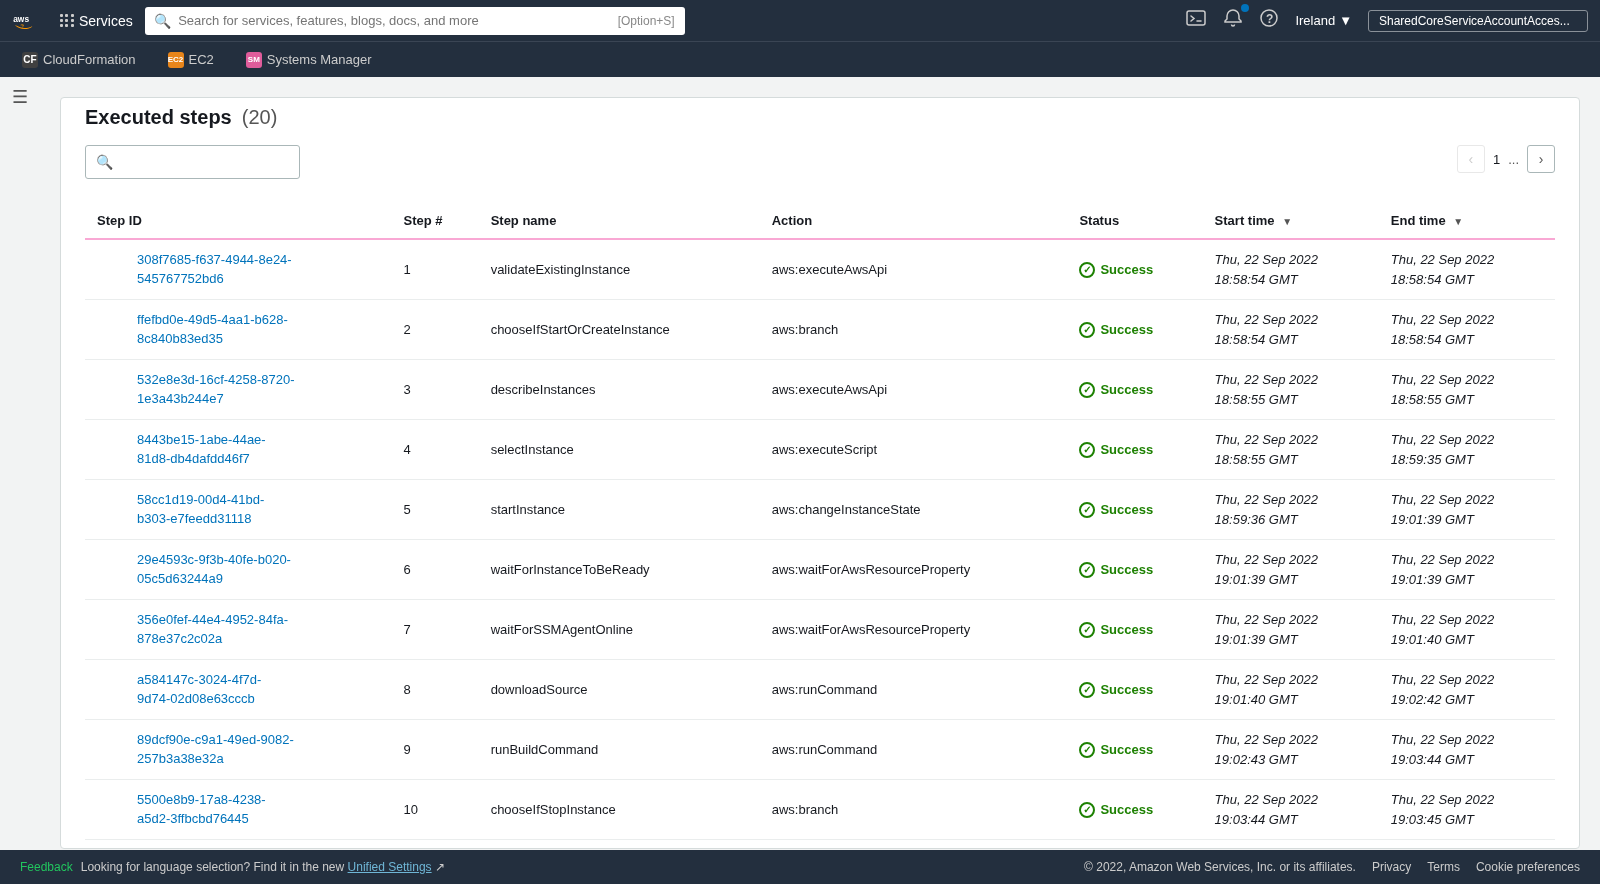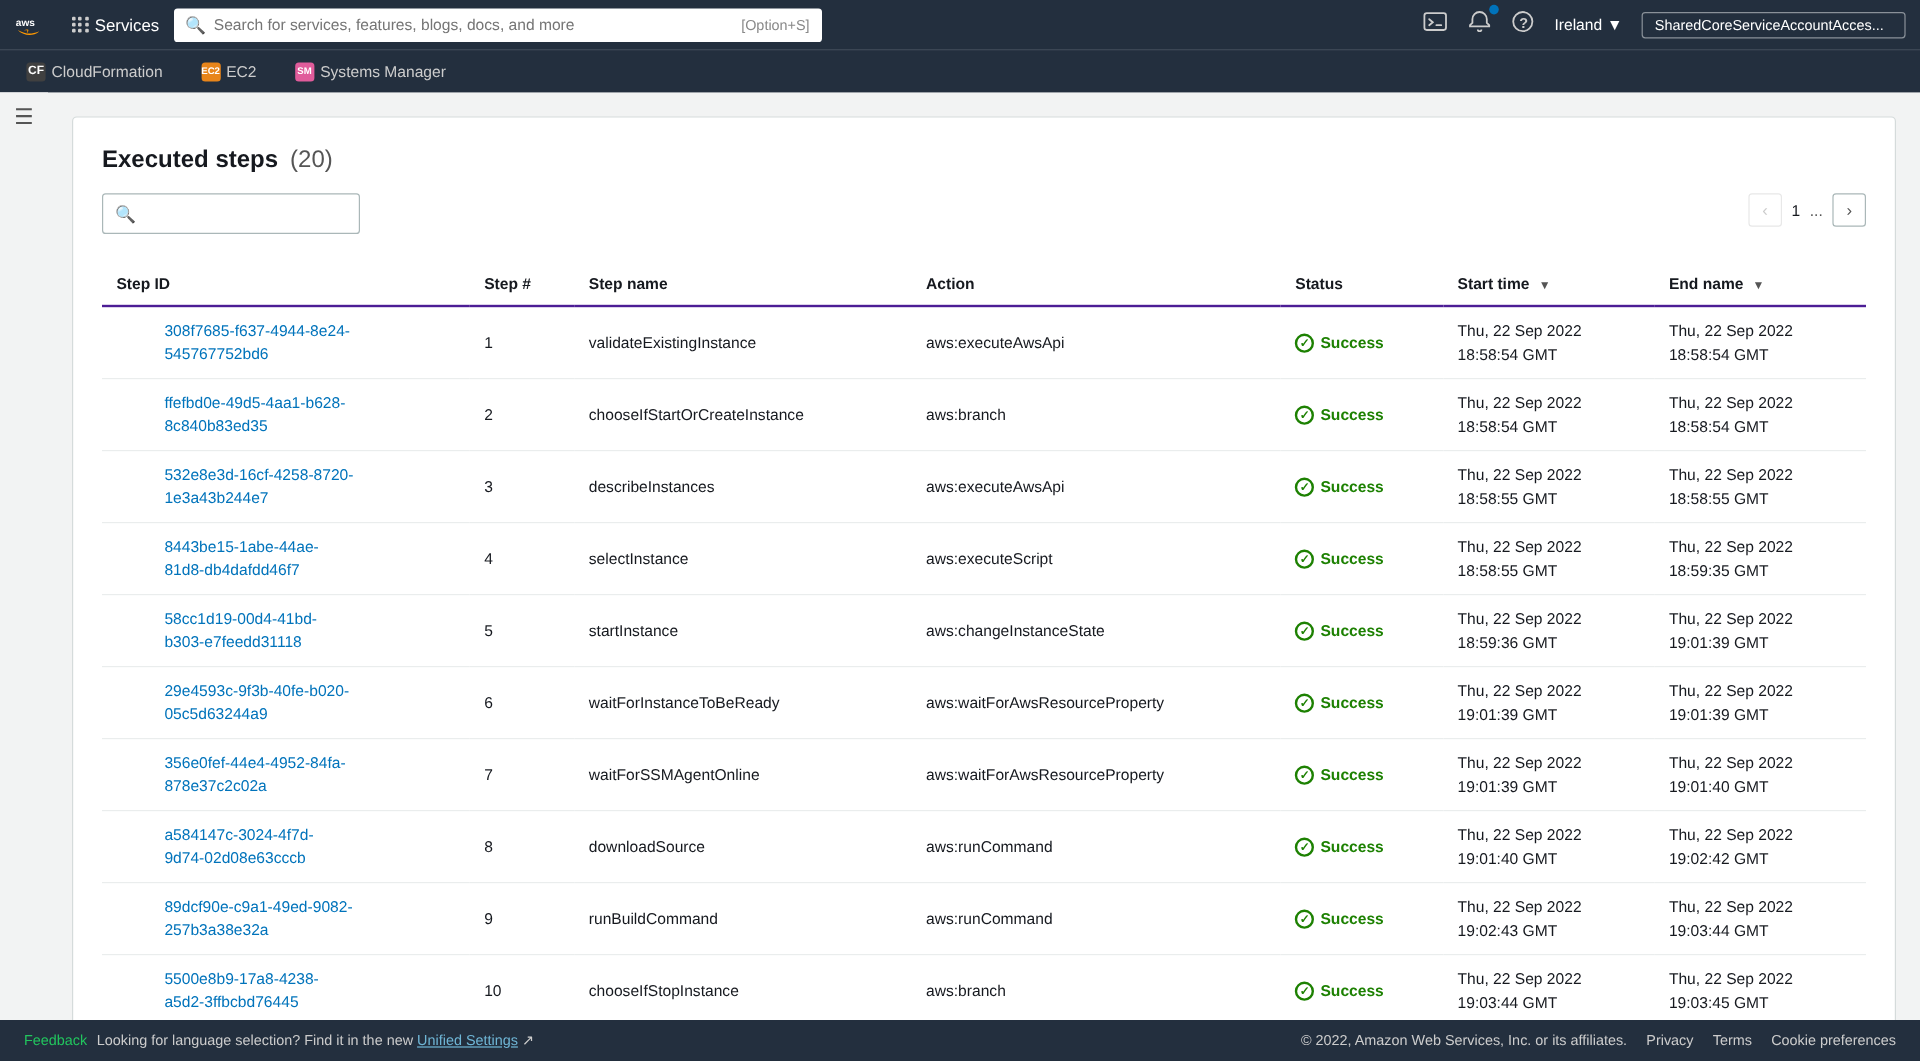--- a/index.html
+++ b/index.html
@@ -151,21 +151,21 @@
 
     
     .main-wrapper {
       margin-left: 40px;
       padding: 20px;
     }
     .content-card {
       background: #fff;
       border: 1px solid #d5dbdb;
       border-radius: 4px;
-      padding: 24px 24px;
+      padding: 8px 24px;
     }
 
     
     .section-header {
       display: flex;
       align-items: center;
       gap: 10px;
       margin-bottom: 16px;
     }
     .section-title {
@@ -231,21 +231,21 @@
     .steps-table {
       width: 100%;
       border-collapse: collapse;
     }
     .steps-table th {
       text-align: left;
       padding: 10px 12px;
       font-size: 13px;
       font-weight: 700;
       color: #16191f;
-      border-bottom: 2px solid #4c1d95;
+      border-bottom: 2px solid #f9a8d4;
       white-space: nowrap;
     }
     .steps-table th .sort-icon {
       display: inline-block;
       margin-left: 4px;
       color: #555;
       font-size: 10px;
     }
     .steps-table td {
       padding: 10px 12px;
@@ -272,21 +272,21 @@
       width: 16px;
       height: 16px;
       border-radius: 50%;
       border: 2px solid #1d8102;
       display: flex;
       align-items: center;
       justify-content: center;
       font-size: 10px;
       color: #1d8102;
     }
-    .time-cell { white-space: nowrap; line-height: 1.5; }
+    .time-cell { white-space: nowrap; line-height: 1.5; font-style: italic; }
 
     
     .footer {
       background: #232f3e;
       color: #ccc;
       font-size: 12px;
       padding: 10px 20px;
       display: flex;
       align-items: center;
       justify-content: space-between;
@@ -433,21 +433,21 @@
             <span>Action</span>
           </th>
           <th>
             <span>Status</span>
           </th>
           <th style="cursor:pointer;">
             <span>Start time</span>
             <span class="sort-icon">▼</span>
           </th>
           <th style="cursor:pointer;">
-            <span>End name</span>
+            <span>End time</span>
             <span class="sort-icon">▼</span>
           </th>
         </tr>
       </thead>
       <tbody id="table-body">
       <tr>
     <td>
       <a class="step-id-link">308f7685-f637-4944-8e24-<br>545767752bd6</a>
     </td>
     <td>1</td>

